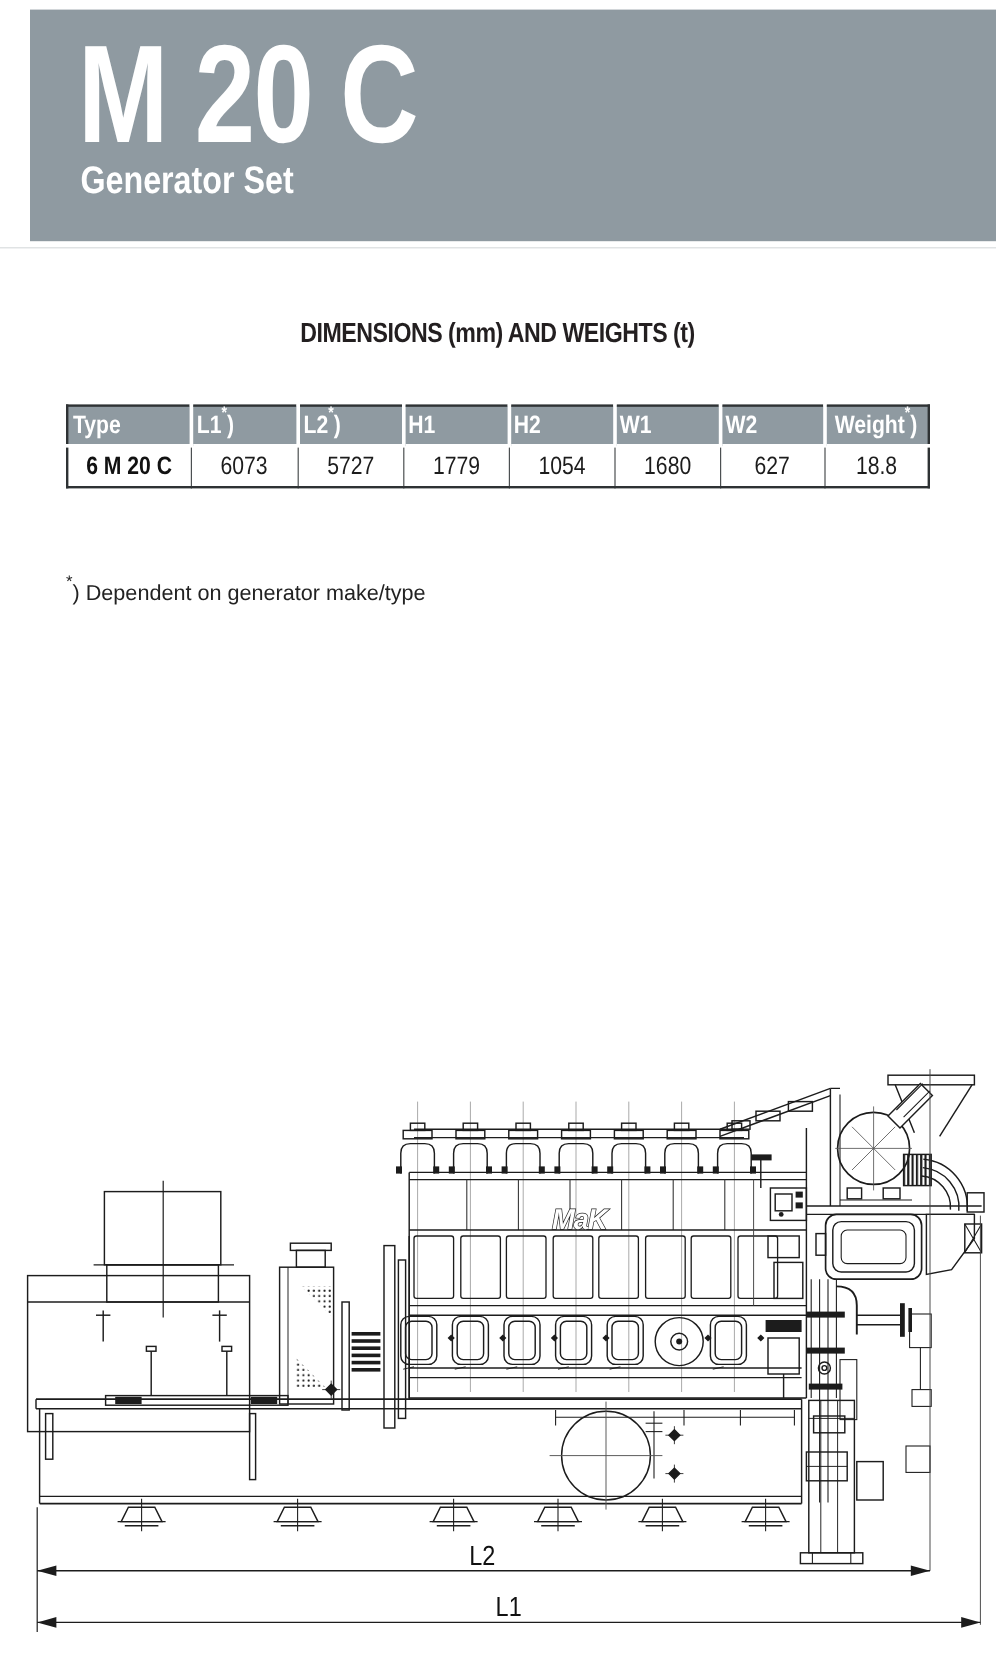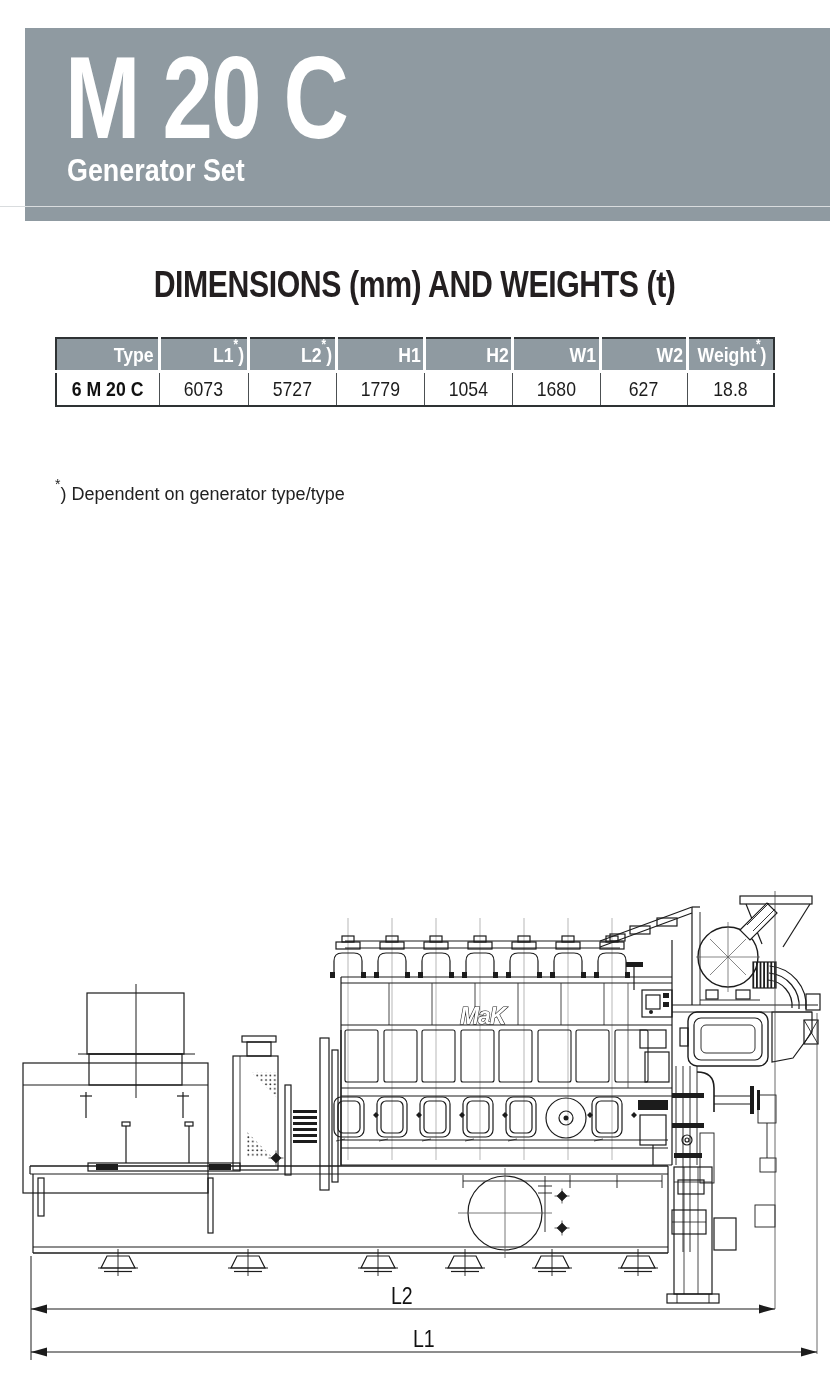--- a/index.html
+++ b/index.html
@@ -4,54 +4,54 @@
 <style>
   html,body { margin:0; padding:0; background:#ffffff; }
   .page {
     position:relative; width:830px; height:1381px; background:#fff;
     font-family:"Liberation Sans", sans-serif; overflow:hidden;
     margin:0 auto;
   }
   
   .banner {
     position:absolute; left:25px; top:8px; width:805px; height:193px;
-    background:#8f9aa1; color:#fff;margin-top:20px;
+    background:#8f9aa1; color:#fff;
   }
   .banner-rule {
     position:absolute; left:0; top:206px; width:830px; height:1px;
     background:#d9dcde;
   }
   .model-name {
     position:absolute; left:40px; top:12px;
     font-size:116px; font-weight:bold; line-height:1.0;
     letter-spacing:-2px; white-space:nowrap;
     transform:scaleX(0.78); transform-origin:left top;
   }
   .product-type {
     position:absolute; left:42px; top:124px;
     font-size:32px; font-weight:bold; white-space:nowrap;
     transform:scaleX(0.84); transform-origin:left top;
   }
   
   .section-title {
     position:absolute; left:0; top:264px; width:830px;
-    text-align:center; font-size:36px; font-weight:bold; color:#231f20;
+    text-align:center; font-size:23px; font-weight:bold; color:#231f20;
   }
   .section-title .c { letter-spacing:-0.5px; }
   
   .c { display:inline-block; transform:scaleX(0.84); transform-origin:center; white-space:nowrap; }
   
   .tbl-wrap { position:absolute; left:55px; top:337px; width:718px; }
   table.dims {
     border-collapse:collapse; table-layout:fixed; width:718px;
     border:2px solid #2e3234;
   }
   table.dims th {
     background:#8f9aa1; color:#fff; font-size:21px; font-weight:bold;
-    height:31px; padding:0; text-align:right;
+    height:31px; padding:0; text-align:left;
     border-left:3px solid #fff; border-bottom:3px solid #fff;
   }
   table.dims th:first-child { border-left:none; }
   table.dims td {
     border:1.5px solid #4c5052; height:32px; padding:0;
     text-align:center; font-size:21px; color:#1c1c1c; background:#fff;margin-left:34px;
   }
   table.dims td.type-cell { font-weight:bold; color:#111; }
   table.dims sup {
     font-size:14px; line-height:0; position:relative; top:-5px;
@@ -113,21 +113,21 @@
           <td><span class="c">1054</span></td>
           <td><span class="c">1680</span></td>
           <td><span class="c">627</span></td>
           <td><span class="c">18.8</span></td>
         </tr>
       </tbody>
     </table>
   </div>
 
   <div class="footnote">
-    <sup>*</sup><span>)</span><span> Dependent on generator type/type</span>
+    <sup>*</sup><span>)</span><span> Dependent on generator make/type</span>
   </div>
 
   <svg class="drawing" width="830" height="506" viewBox="0 875 830 506">
     <defs>
       <pattern id="dots" width="4.4" height="4.4" patternUnits="userSpaceOnUse">
         <circle cx="2" cy="2" r="0.9" fill="#1c1c1c"></circle>
       </pattern>
       <pattern id="vstripes" width="3.6" height="4" patternUnits="userSpaceOnUse">
         <rect width="1.8" height="4" fill="#1c1c1c"></rect>
       </pattern>

